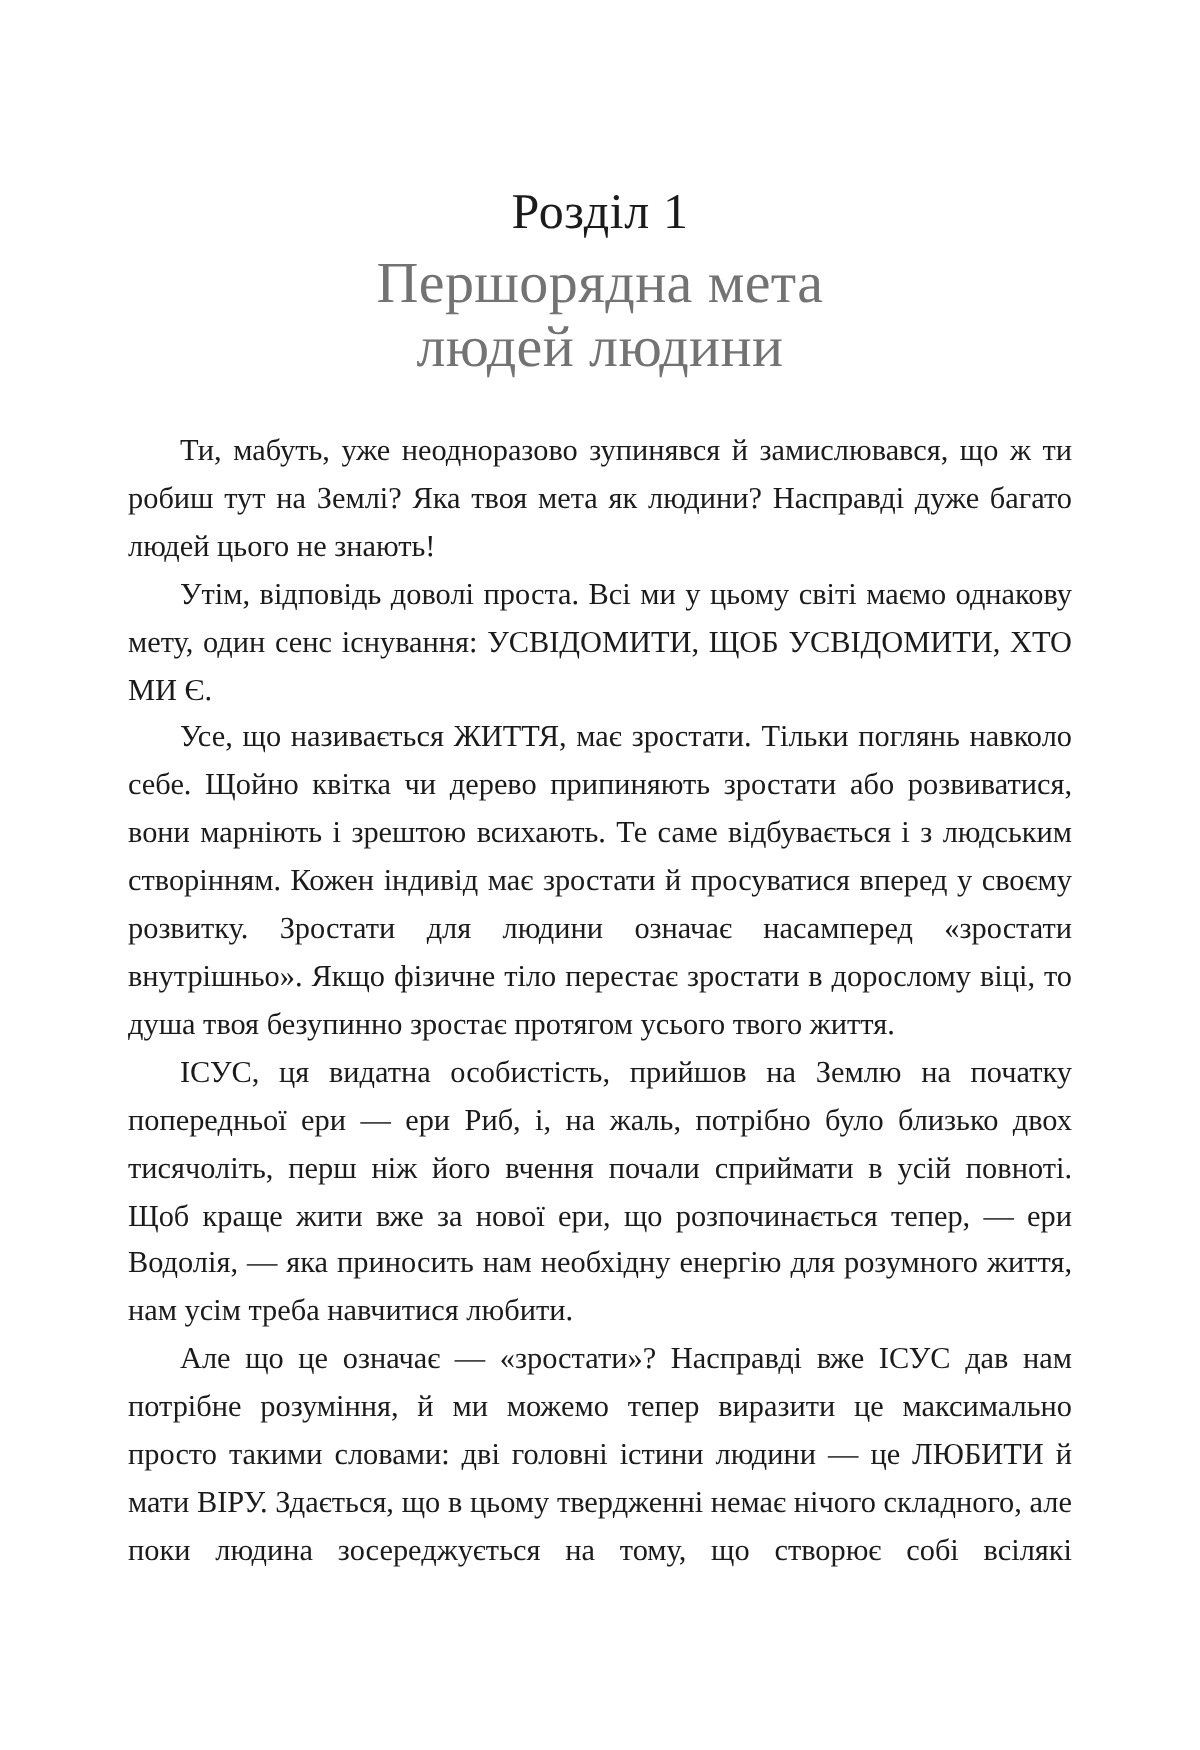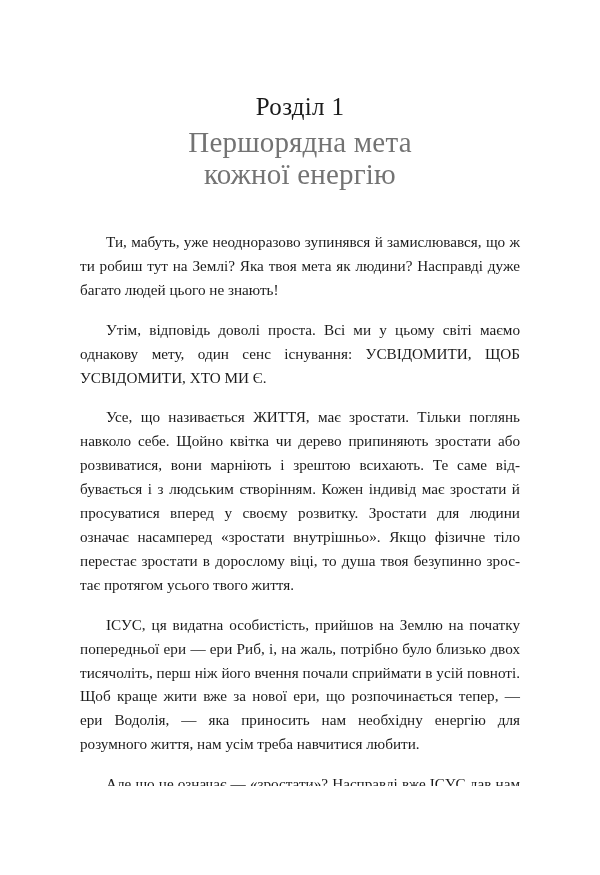--- a/index.html
+++ b/index.html
@@ -57,21 +57,21 @@
     width: 472px;
     top: 214px;
     font-size: 15.2px;
     line-height: 23.9px;
     text-align: justify;
     text-justify: inter-word;
     hyphens: manual;
   }
 
   .body-text p {
-    margin: 16px;
+    margin: 0;
     text-indent: 26px;
   }
 
   
   .folio {
     position: absolute;
     right: 64px;
     top: 784px;
     width: 60px;
     text-align: right;
@@ -82,21 +82,21 @@
 </style>
 </head>
 <body>
 
 <div class="page">
 
   <div class="heading-block">
     <div class="chapter-label">Розділ 1</div>
     <h1 class="chapter-title">
       <span class="title-line">Першорядна мета</span>
-      <span class="title-line">кожної енергію</span>
+      <span class="title-line">людей людини</span>
     </h1>
   </div>
 
   <div class="body-text">
     <p>Ти, мабуть, уже неодноразово зупинявся й замислювався, що ж ти робиш тут на Землі? Яка твоя мета як людини? Насправді дуже багато людей цього не знають!</p>
     <p>Утім, відповідь доволі проста. Всі ми у цьому світі маємо однакову мету, один сенс існування: УСВІДОМИТИ, ЩОБ УСВІДОМИТИ, ХТО МИ Є.</p>
     <p>Усе, що називається ЖИТТЯ, має зростати. Тільки поглянь навколо себе. Щойно квітка чи дерево припиняють зростати або розвиватися, вони марніють і зрештою всихають. Те саме від­бувається і з людським створінням. Кожен індивід має зростати й просуватися вперед у своєму розвитку. Зростати для людини означає насамперед «зростати внутрішньо». Якщо фізичне тіло перестає зростати в дорослому віці, то душа твоя безупинно зрос­тає протягом усього твого життя.</p>
     <p>ІСУС, ця видатна особистість, прийшов на Землю на початку попередньої ери — ери Риб, і, на жаль, потрібно було близько двох тисячоліть, перш ніж його вчення почали сприймати в усій повноті. Щоб краще жити вже за нової ери, що розпочинається тепер, — ери Водолія, — яка приносить нам необхідну енергію для розумного життя, нам усім треба навчитися любити.</p>
     <p>Але що це означає — «зростати»? Насправді вже ІСУС дав нам потрібне розуміння, й ми можемо тепер виразити це мак­симально просто такими словами: дві головні істини людини — це ЛЮБИТИ й мати ВІРУ. Здається, що в цьому твердженні немає нічого складного, але поки людина зосереджується на тому, що створює собі всілякі проблеми, ці дві істини залишать­ся для неї незбагненними.</p>
   </div>

